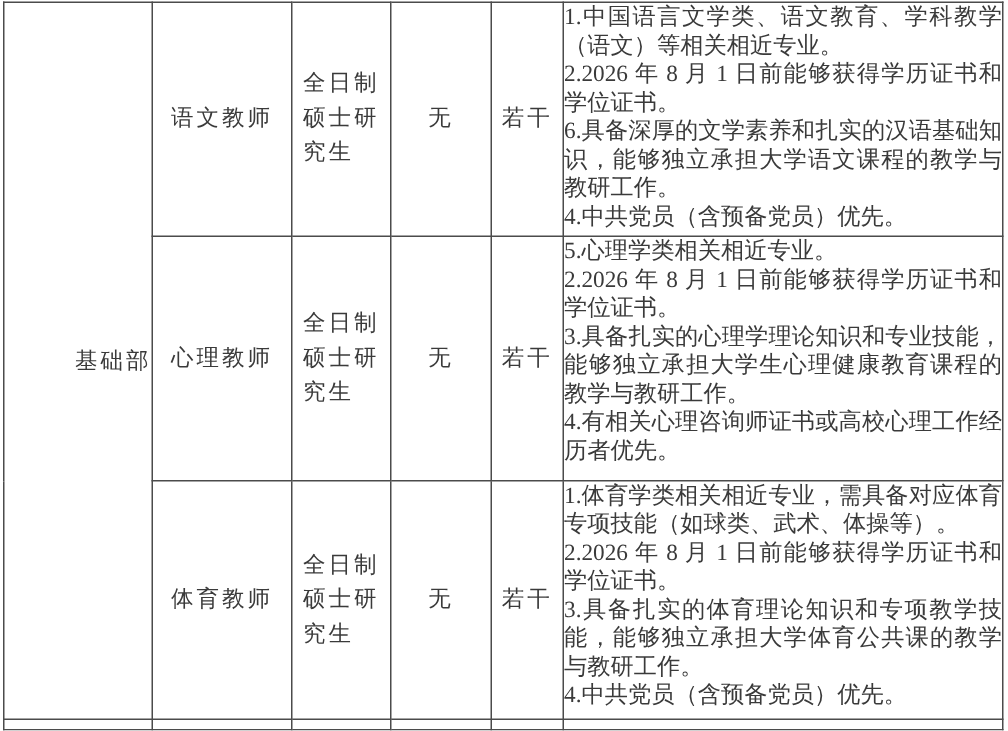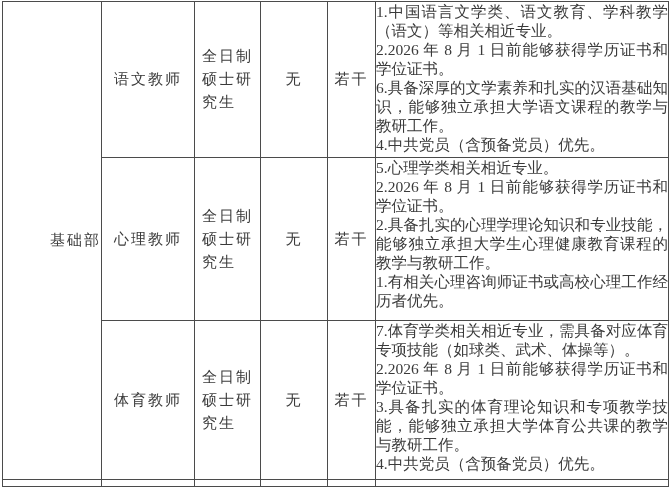--- a/index.html
+++ b/index.html
@@ -120,40 +120,40 @@
       </td>
       <td class="c">
         <span>无</span>
       </td>
       <td class="c">
         <span>若干</span>
       </td>
       <td class="req">
         <div class="req-item">5.心理学类相关相近专业。</div>
         <div class="req-item">2.2026 年 8 月 1 日前能够获得学历证书和学位证书。</div>
-        <div class="req-item">2.具备扎实的心理学理论知识和专业技能，能够独立承担大学生心理健康教育课程的教学与教研工作。</div>
-        <div class="req-item">1.有相关心理咨询师证书或高校心理工作经历者优先。</div>
+        <div class="req-item">3.具备扎实的心理学理论知识和专业技能，能够独立承担大学生心理健康教育课程的教学与教研工作。</div>
+        <div class="req-item">4.有相关心理咨询师证书或高校心理工作经历者优先。</div>
       </td>
     </tr>
 
     <tr style="height:159px">
       <td class="c">
         <span>体育教师</span>
       </td>
       <td class="c">
         <div class="edu-wrap">全日制硕士研究生</div>
       </td>
       <td class="c">
         <span>无</span>
       </td>
       <td class="c">
         <span>若干</span>
       </td>
       <td class="req">
-        <div class="req-item">7.体育学类相关相近专业，需具备对应体育专项技能（如球类、武术、体操等）。</div>
+        <div class="req-item">1.体育学类相关相近专业，需具备对应体育专项技能（如球类、武术、体操等）。</div>
         <div class="req-item">2.2026 年 8 月 1 日前能够获得学历证书和学位证书。</div>
         <div class="req-item">3.具备扎实的体育理论知识和专项教学技能，能够独立承担大学体育公共课的教学与教研工作。</div>
         <div class="req-item">4.中共党员（含预备党员）优先。</div>
       </td>
     </tr>
 
     <tr class="partial" style="height:7px">
       <td></td>
       <td></td>
       <td></td>

